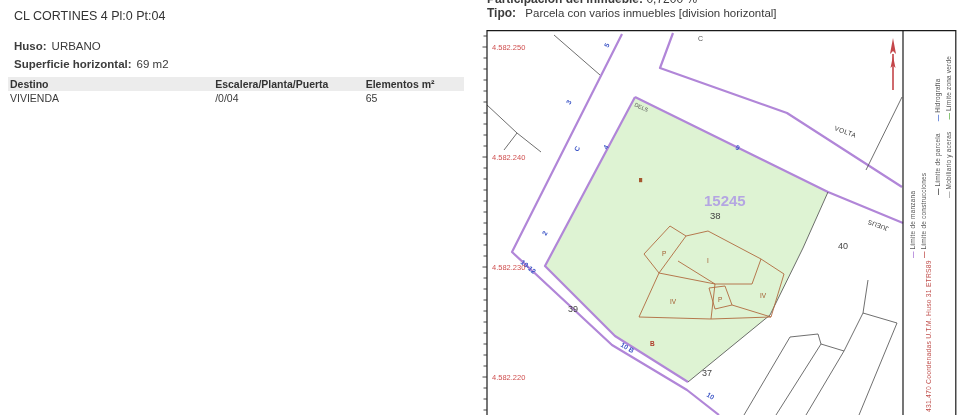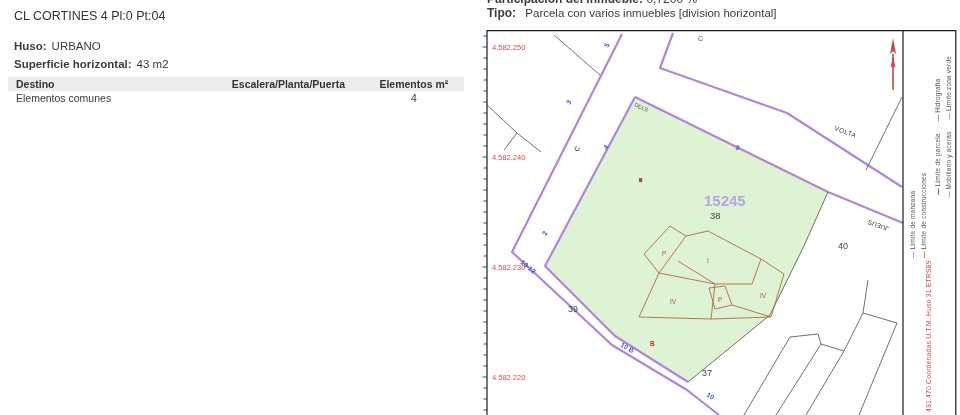--- a/index.html
+++ b/index.html
@@ -9,24 +9,24 @@
   
   #doc { position:absolute; left:14px; top:8px; width:460px; }
   .addr { font-size:12.5px; color:#333; line-height:17px; }
   .fields { margin-top:12px; }
   .frow { font-size:11.5px; line-height:18px; }
   .frow b { color:#3c3c3c; }
   .frow span.val { margin-left:5px; color:#3a3a3a; }
   .sect-title { margin-top:13px; font-size:12px; font-weight:bold; color:#444; letter-spacing:.2px; }
 
   table.ctab { border-collapse:collapse; width:456px; margin-top:4px; margin-left:-6px; }
-  table.ctab th, table.ctab td { font-size:10.5px; padding:1px 8px; height:13px; }
+  table.ctab th, table.ctab td { font-size:10.5px; padding:1px 2px; height:13px; }
   table.ctab thead tr { background:#ececec; }
   table.ctab th { font-weight:bold; color:#333; text-align:left; }
-  table.ctab th.c, table.ctab td.c { text-align:center; }
+  table.ctab th.c, table.ctab td.c { }
   table.ctab tbody tr:nth-child(2) { background:#f5f5f5; }
   table.ctab td { color:#3a3a3a; }
 
   
   #rhead { position:absolute; left:487px; top:-8px; width:470px; }
   .part-line { font-size:12px; line-height:14px; white-space:nowrap; }
   .part-line b { color:#3c3c3c; }
   .tipo-line { font-size:11.5px; white-space:nowrap; }
   .tipo-line b { font-size:12px; color:#3c3c3c; }
   .tipo-line span.val { margin-left:6px; }
@@ -46,38 +46,38 @@
 <body>
 
 <div id="doc">
   <div class="addr">CL CORTINES 4 Pl:0 Pt:04</div>
 
   <div class="fields">
     <div class="frow">
       <b>Huso:</b><span class="val">URBANO</span>
     </div>
     <div class="frow">
-      <b>Superficie horizontal:</b><span class="val">43 m2</span>
+      <b>Superficie horizontal:</b><span class="val">69 m2</span>
     </div>
   </div>
 
 
   <table class="ctab">
     <thead>
       <tr>
         <th style="width:45%">Destino</th>
         <th class="c" style="width:33%">Escalera/Planta/Puerta</th>
         <th class="c" style="width:22%">Elementos m²</th>
       </tr>
     </thead>
     <tbody>
       <tr>
-        <td>Elementos comunes</td>
-        <td class="c"></td>
-        <td class="c">4</td>
+        <td>VIVIENDA</td>
+        <td class="c">/0/04</td>
+        <td class="c">65</td>
       </tr>
     </tbody>
   </table>
 </div>
 
 <div id="rhead">
   <div class="part-line">
     <b>Participación del inmueble:</b>
     <span class="val">0,7200 %</span>
   </div>

